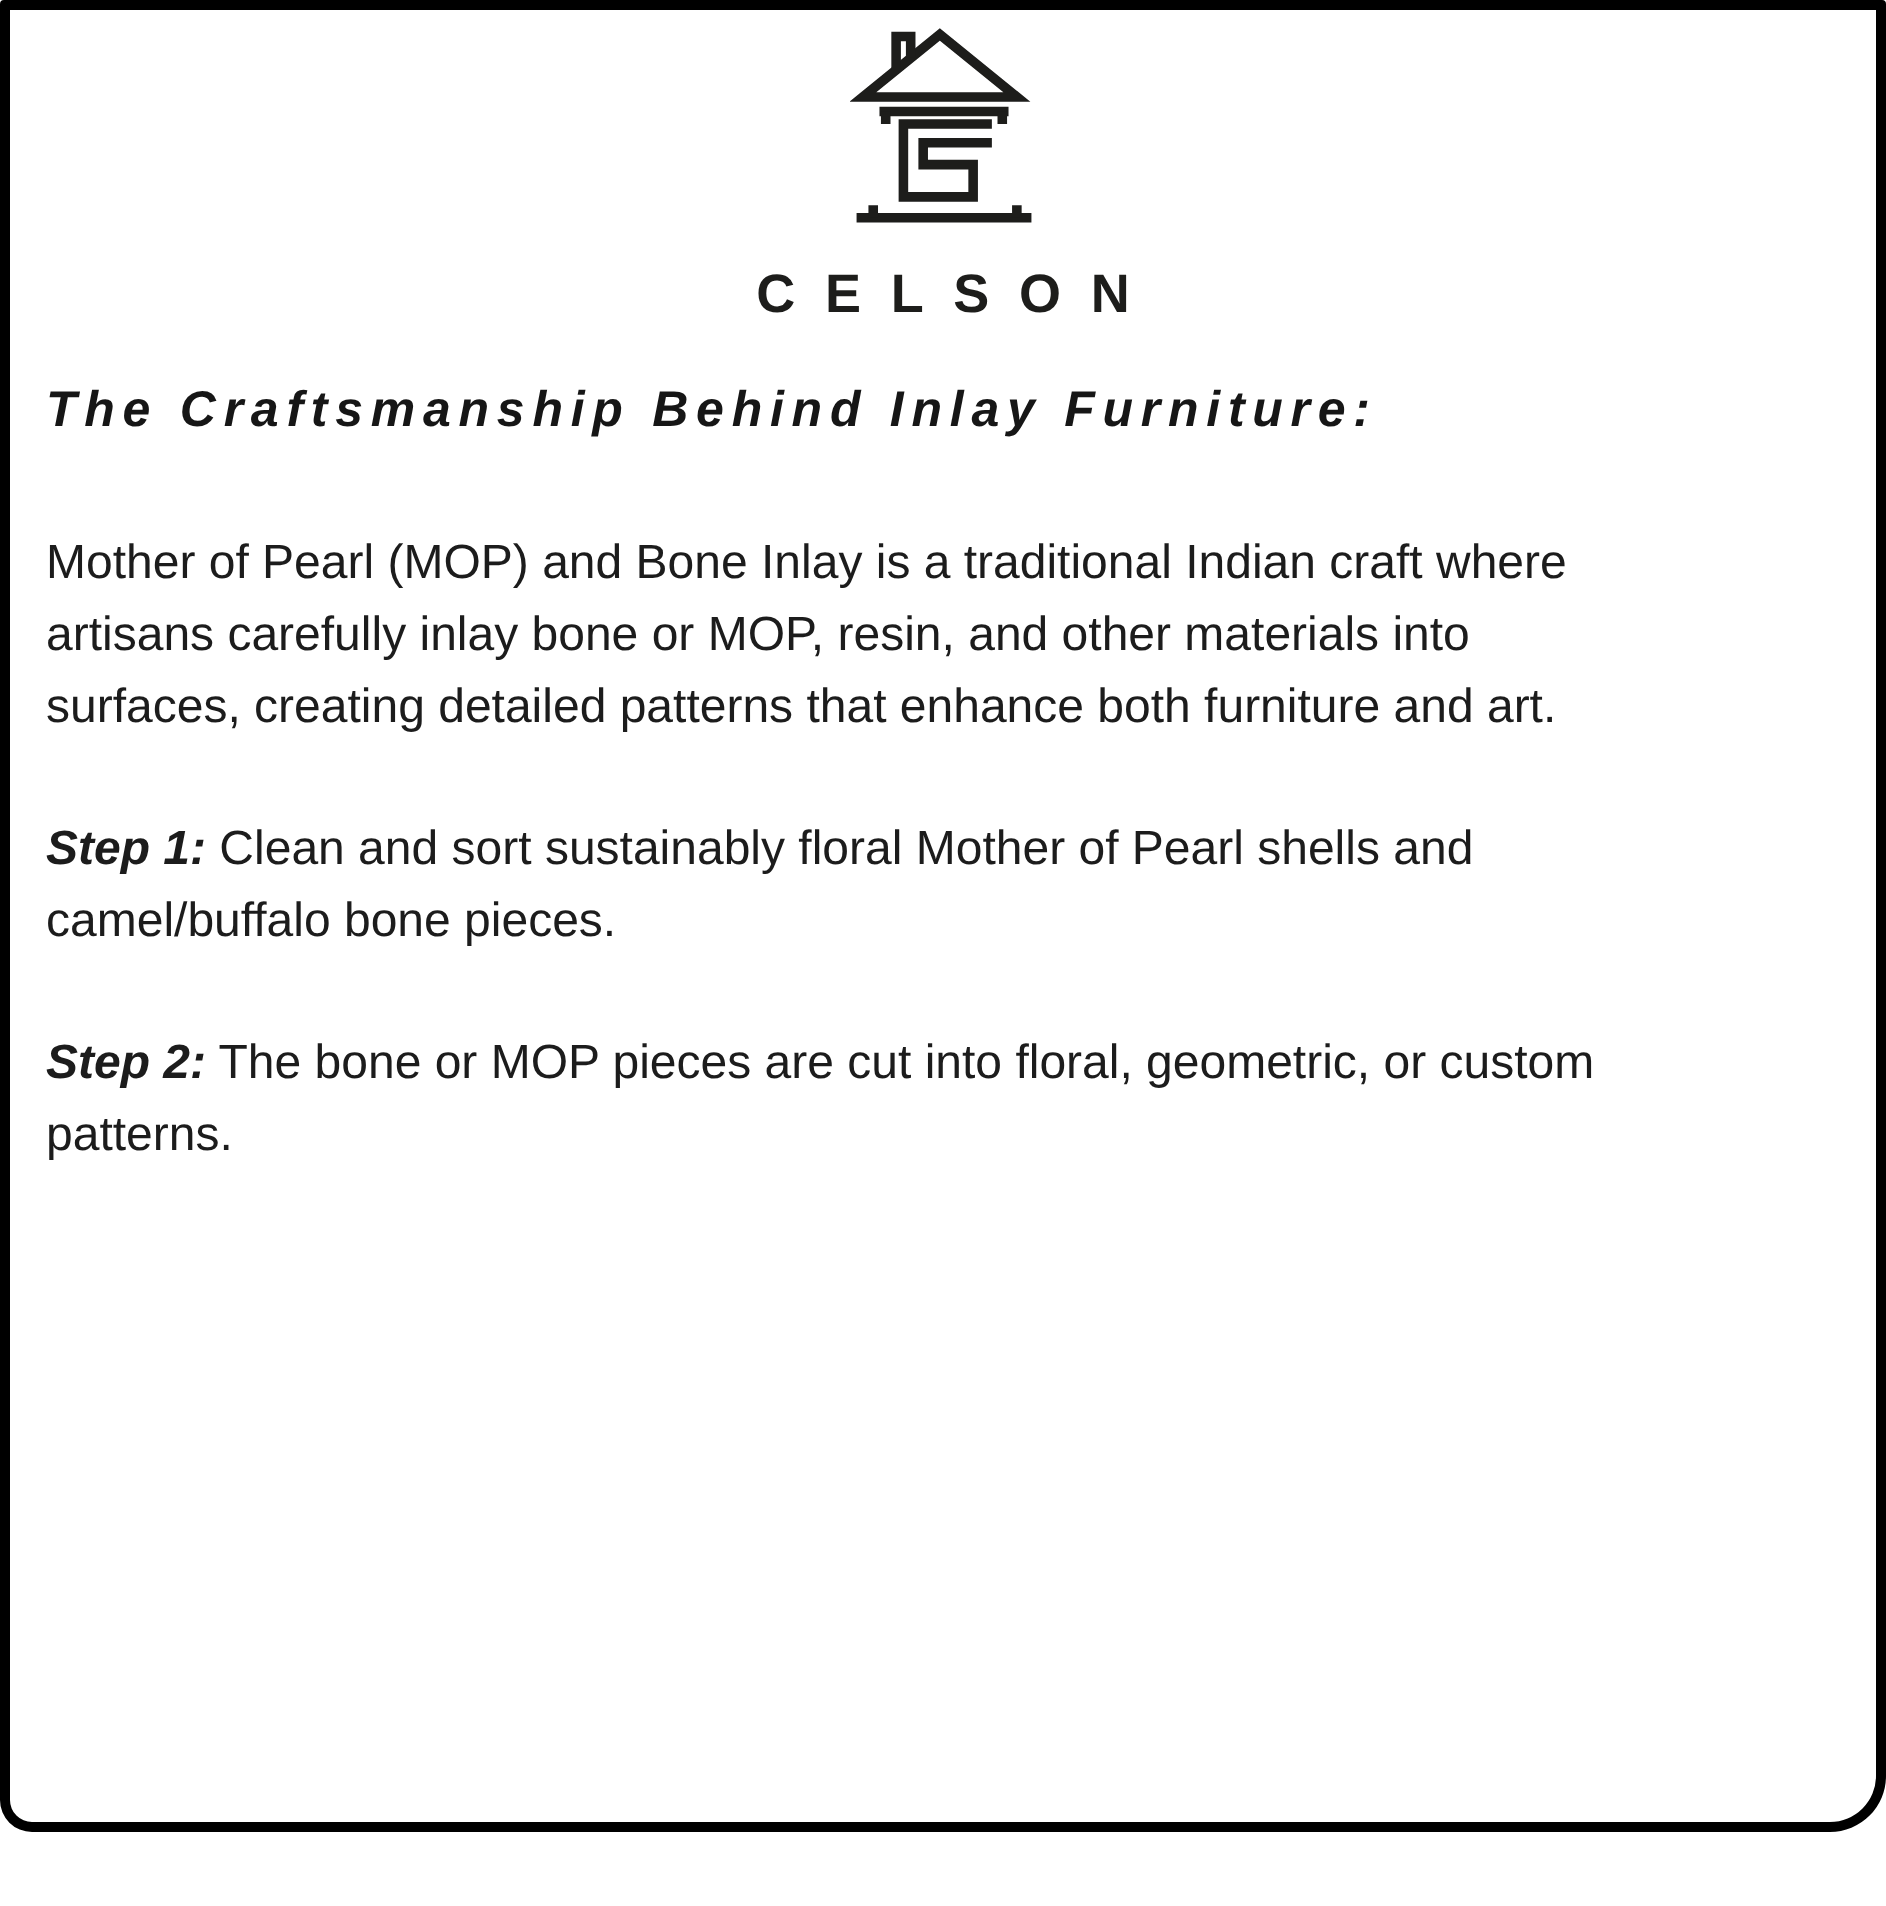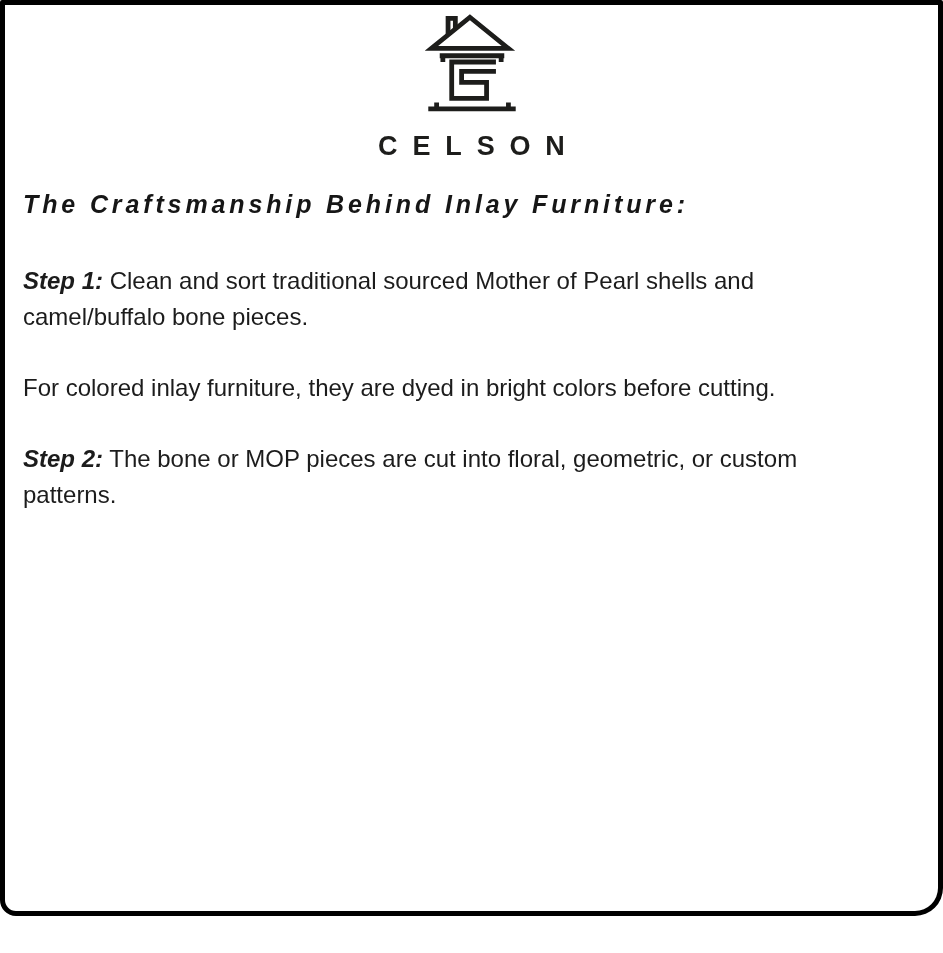--- a/index.html
+++ b/index.html
@@ -86,25 +86,27 @@
         <path d="M11,94 L11,88"></path>
         <path d="M80,94 L80,88"></path>
       </svg>
     </div>
 
     <div class="brand">CELSON</div>
 
     <div class="heading">The Craftsmanship Behind Inlay Furniture:</div>
 
     <div class="body-text">
+      <p><b></b><span>Mother of Pearl (MOP) and Bone Inlay is a traditional Indian craft where
+artisans carefully inlay bone or MOP, resin, and other materials into
+surfaces, creating detailed patterns that enhance both furniture and art.</span></p>
 
-      <p><b>Step 1:</b><span> Clean and sort traditional sourced Mother of Pearl shells and
+      <p><b>Step 1:</b><span> Clean and sort sustainably floral Mother of Pearl shells and
 camel/buffalo bone pieces.</span></p>
 
-      <p><b></b><span>For colored inlay furniture, they are dyed in bright colors before cutting.</span></p>
 
       <p><b>Step 2:</b><span> The bone or MOP pieces are cut into floral, geometric, or custom
 patterns.</span></p>
 
 
 
     </div>
 
   </div>
 </div>

